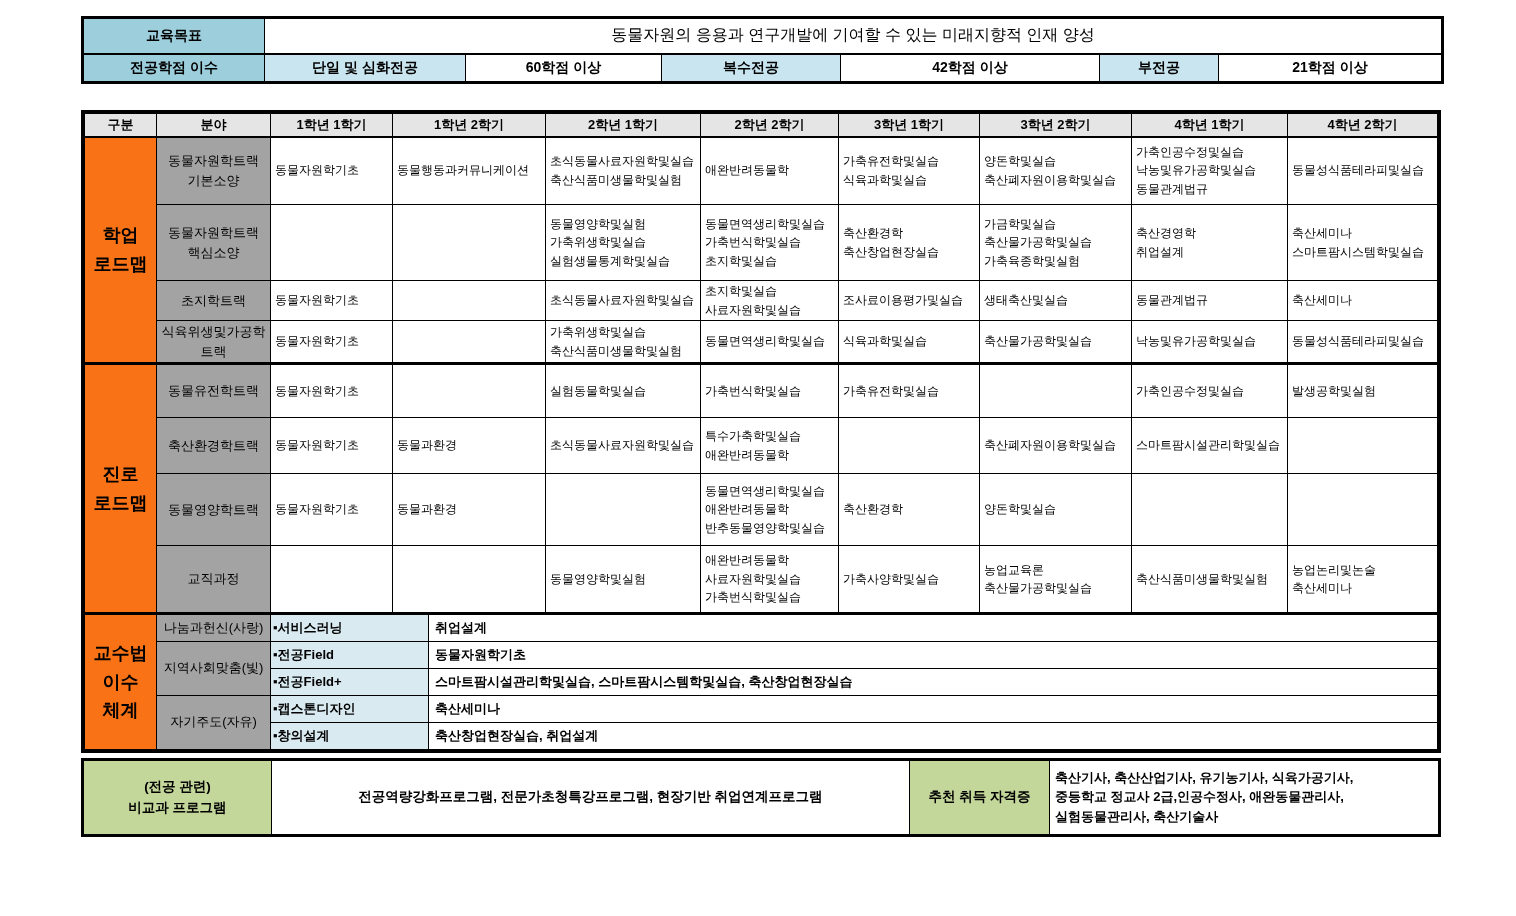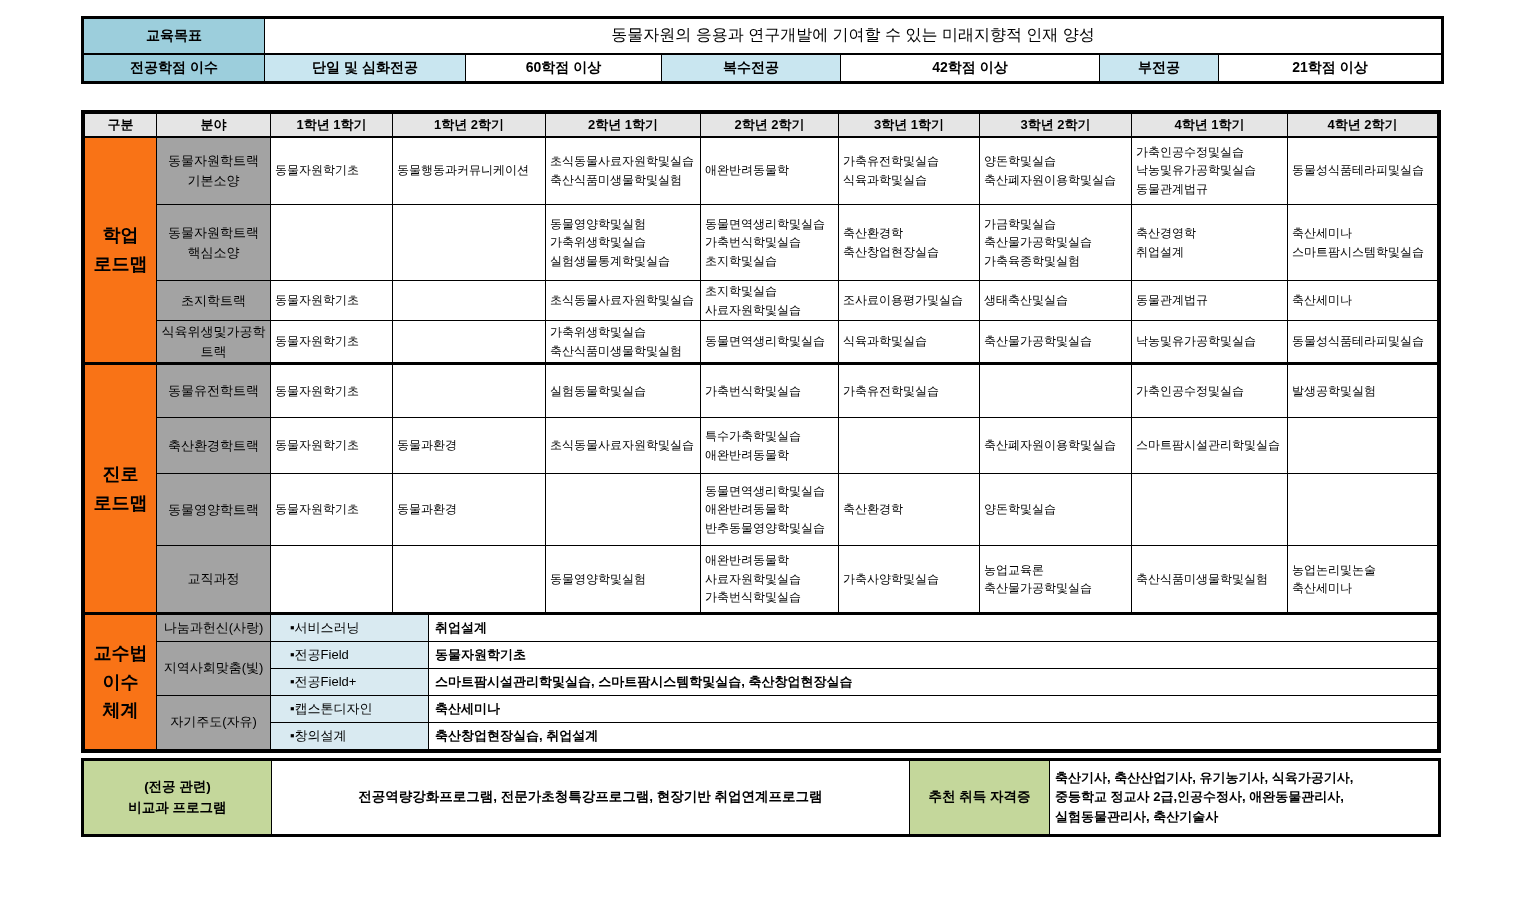--- a/index.html
+++ b/index.html
@@ -34,21 +34,21 @@
 
   
   .hcell { background:#e5e5e5; font-weight:bold; font-size:13px; text-align:center; border-bottom:2px solid #000 !important; }
   .gcell { background:#f97316; font-weight:bold; font-size:18px; text-align:center; line-height:1.6; }
   .tcell { background:#a3a3a3; font-weight:normal; font-size:13px; text-align:center; line-height:1.5;margin-left:18px; }
   .ccell { background:#fff; font-size:12px; text-align:left; padding:1px 2px 1px 4px; line-height:1.55; }
   tr.section-start td { border-top:3px solid #000; }
 
   
   table.ped { border-top:2px solid #000; }
-  .mcell { background:#D9EAF1; font-weight:normal; font-size:13px; text-align:left; padding-left:19px; }
+  .mcell { background:#D9EAF1; font-weight:bold; font-size:13px; text-align:left; padding-left:2px; }
   .pcell { background:#fff; font-weight:bold; font-size:13px; text-align:left; padding-left:6px; }
 
   
   .botlbl { background:#C4D79B; font-weight:bold; font-size:13.5px; text-align:center; line-height:1.6; }
   .botctr { font-weight:bold; font-size:13.5px; text-align:center; }
   .botlist { font-weight:bold; font-size:13px; text-align:left; padding:2px 2px 2px 5px; line-height:1.5; }
 </style>
 </head>
 <body>
 

